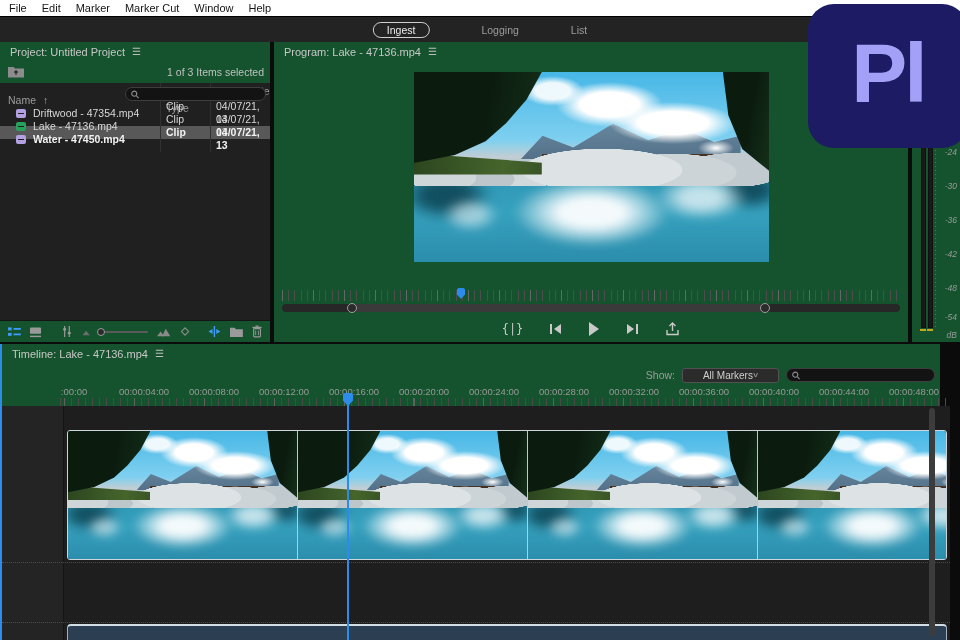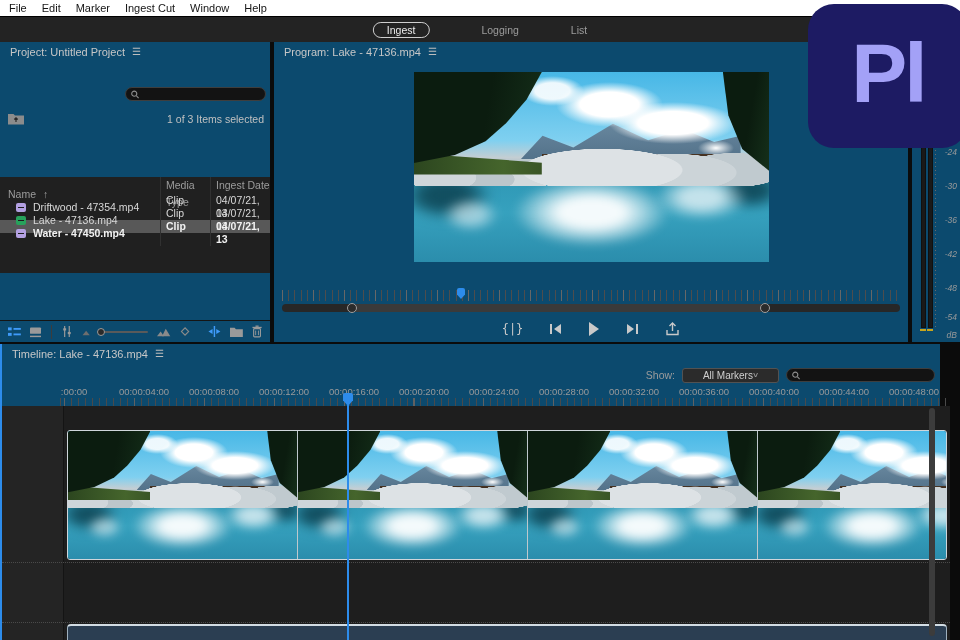--- a/index.html
+++ b/index.html
@@ -13,21 +13,21 @@
   #menubar span { cursor:default; }
 
   
   #wsbar { position:absolute; left:0; top:16px; width:960px; height:26px; background:#232323; border-top:1px solid #000; }
   #wstabs { position:absolute; left:50%; top:0; transform:translateX(-50%); height:26px;
     display:flex; align-items:center; gap:52px; }
   .wstab { font-size:10.5px; color:#9c9c9c; }
   .wstab.active { color:#ececec; border:1.5px solid #cfcfcf; border-radius:9px; padding:1px 13px; }
 
   
-  .panel { position:absolute; background:#0c4a6e;gap:47px; }
+  .panel { position:absolute; background:#14532d; }
   #project-panel { left:0; top:42px; width:270px; height:300px; display:flex; flex-direction:column; }
   #program-panel { left:274px; top:42px; width:634px; height:300px; }
   #meters-panel  { left:912px; top:42px; width:48px; height:300px; }
   #timeline-panel{ left:0; top:344px; width:940px; height:296px; border-left:2px solid #2d8ceb; }
 
   .panel-header { height:19px; display:flex; align-items:center; gap:7px; padding:0 10px;
     font-size:11px; color:#c7c7c7; }
   .hamburger { font-size:10px; color:#bdbdbd; }
 
   
@@ -155,21 +155,21 @@
 
   svg { display:block; }
 </style>
 </head>
 <body>
 
 <div id="menubar">
   <span>File</span>
   <span>Edit</span>
   <span>Marker</span>
-  <span>Ingest Cut</span>
+  <span>Marker Cut</span>
   <span>Window</span>
   <span>Help</span>
 </div>
 
 <div id="wsbar">
   <div id="wstabs">
     <span class="wstab active">Ingest</span>
     <span class="wstab">Logging</span>
     <span class="wstab">List</span>
   </div>

